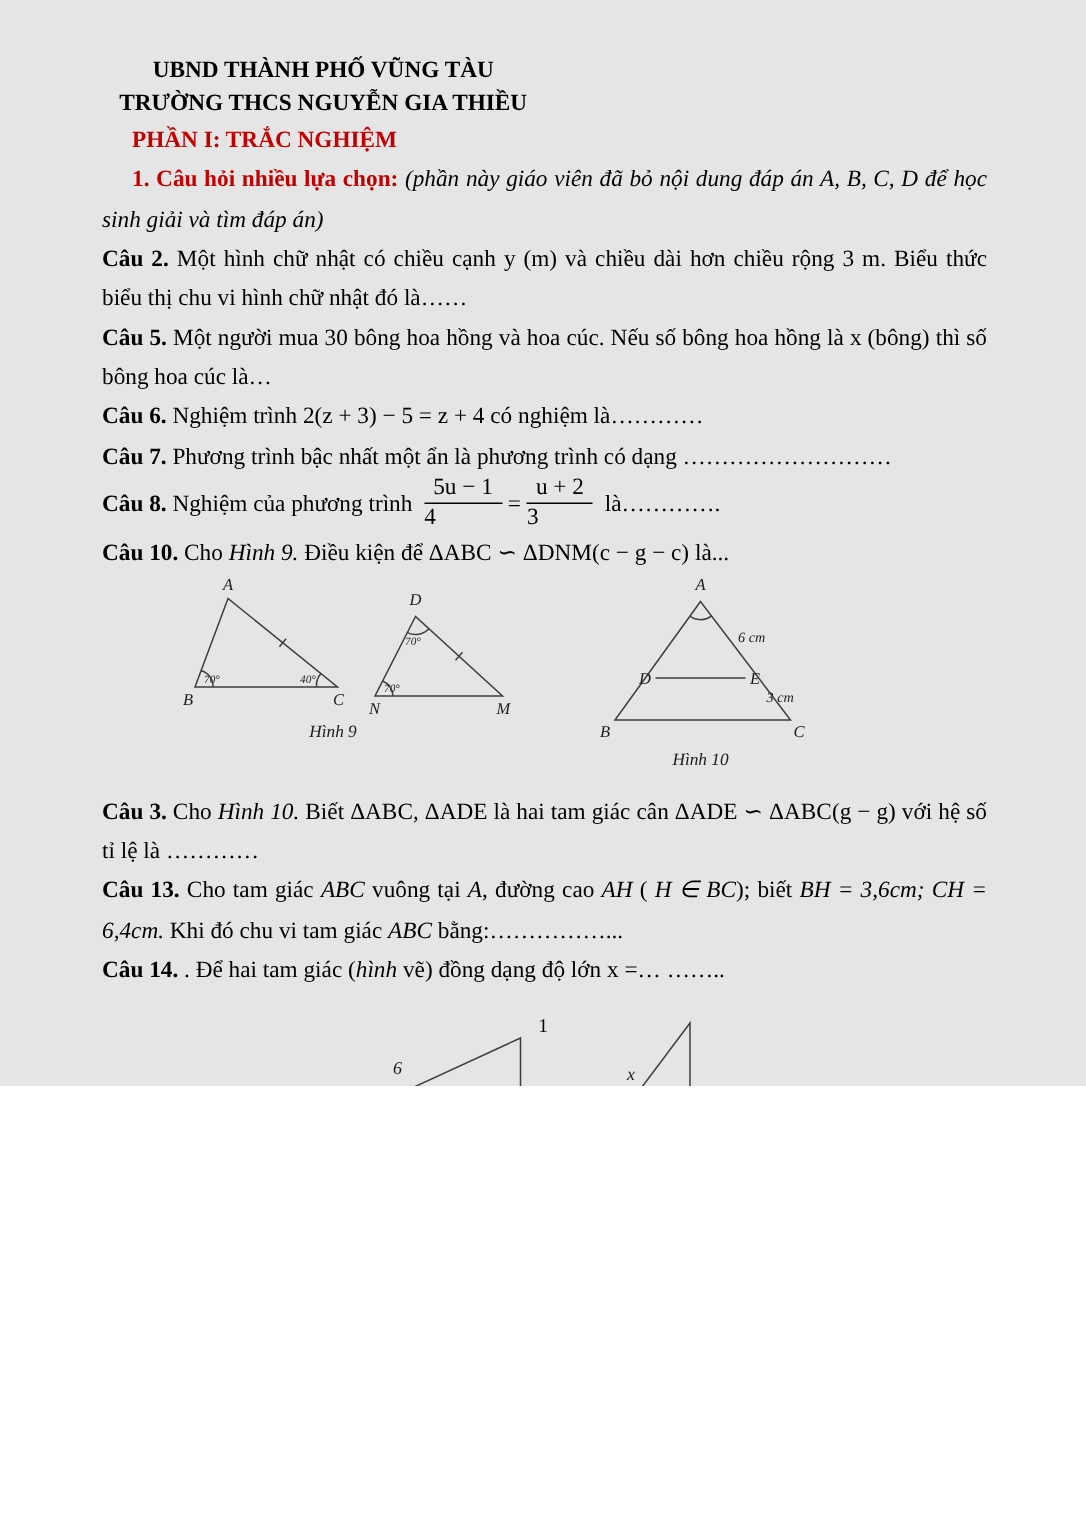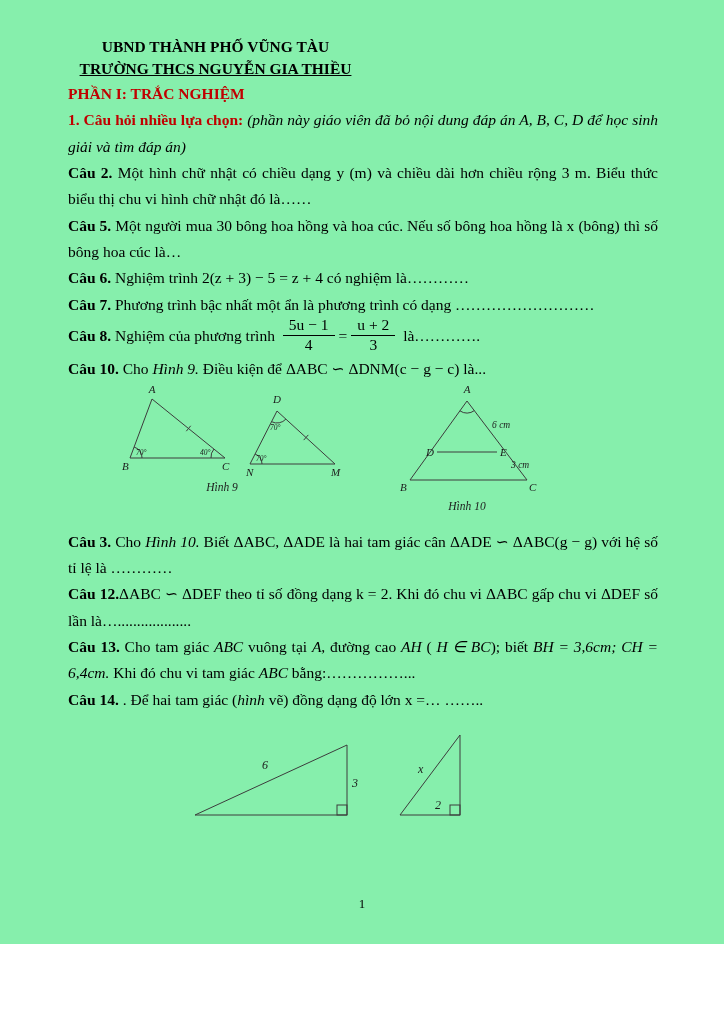--- a/index.html
+++ b/index.html
@@ -1,29 +1,29 @@
 <!DOCTYPE html>
 <html><head>
 <meta charset="utf-8">
 <style>
   html,body{margin:0;padding:0;background:#ffffff;}
   .page{
-    position:relative;width:724px;height:944px;background:#86efac;
+    position:relative;width:724px;height:724px;background:#e5e5e5;
     font-family:"Liberation Serif", serif;font-size:15.5px;color:#000;
     overflow:hidden;
   }
   .content{padding:36px 66px 0 68px;}
   .hdr{display:flex;}
   .hdr-col{width:50%;text-align:center;font-weight:bold;line-height:1.45;}
-  .u{text-decoration:underline;}
-  .red{color:#c00000;font-weight:bold;}
+  .u{}
+  .red{color:#c00000;font-weight:bold;margin-left:20px;}
   .part-title{margin:24px 0 0 0;}
   p.q{margin:0;text-align:justify;line-height:1.7;}
   .it{font-style:italic;}
-  .frac{display:inline-block;vertical-align:middle;text-align:center;line-height:1.2;margin:0 4px;position:relative;top:-2px;}
+  .frac{display:inline-block;vertical-align:middle;line-height:1.2;margin:0 4px;position:relative;top:-2px;}
   .frac .fn{display:block;padding:0 6px;border-bottom:1.3px solid #000;}
   .frac .fd{display:block;}
   .fig-row{position:relative;height:146px;}
   .fig-row svg{position:absolute;top:0;}
   .fig-bottom{position:relative;height:108px;margin-top:12px;}
   .fig-bottom svg{position:absolute;top:0;}
   svg .ln{stroke:#3c3c3c;stroke-width:1;fill:none;}
   svg .vtx{font-family:"Liberation Serif",serif;font-style:italic;font-size:11px;fill:#1c1c1c;}
   svg .ang{font-family:"Liberation Serif",serif;font-style:italic;font-size:7.5px;fill:#1c1c1c;}
   svg .len{font-family:"Liberation Serif",serif;font-style:italic;font-size:9.5px;fill:#1c1c1c;}
@@ -42,21 +42,21 @@
         <div>UBND THÀNH PHỐ VŨNG TÀU</div>
         <div class="u">TRƯỜNG THCS NGUYỄN GIA THIỀU</div>
       </div>
     </div>
 
     <p class="q part-title"><span class="red">PHẦN I: TRẮC NGHIỆM</span></p>
 
     <p class="q"><span class="red">1. Câu hỏi nhiều lựa chọn:</span> <span class="it">(phần này giáo viên đã bỏ nội dung đáp án A, B, C, D để học sinh giải và tìm đáp án)</span></p>
 
 
-    <p class="q"><b>Câu 2.</b><span> Một hình chữ nhật có chiều dạng </span><span>y</span><span> (m) và chiều dài hơn chiều rộng 3 m. Biểu thức biểu thị chu vi hình chữ nhật đó là……</span></p>
+    <p class="q"><b>Câu 2.</b><span> Một hình chữ nhật có chiều cạnh </span><span>y</span><span> (m) và chiều dài hơn chiều rộng 3 m. Biểu thức biểu thị chu vi hình chữ nhật đó là……</span></p>
 
 
 
     <p class="q"><b>Câu 5.</b><span> Một người mua 30 bông hoa hồng và hoa cúc. Nếu số bông hoa hồng là </span><span>x</span><span> (bông) thì số bông hoa cúc là…</span></p>
 
     <p class="q"><b>Câu 6.</b><span> Nghiệm trình </span><span>2(z + 3) − 5 = z + 4</span><span> có nghiệm là…………</span></p>
 
     <p class="q"><b>Câu 7.</b><span> Phương trình bậc nhất một ẩn là phương trình có dạng ………………………</span></p>
 
     <p class="q"><b>Câu 8.</b><span> Nghiệm của phương trình </span><span class="frac"><span class="fn">5u − 1</span><span class="fd">4</span></span><span>=</span><span class="frac"><span class="fn">u + 2</span><span class="fd">3</span></span><span> là………….</span></p>
@@ -96,21 +96,20 @@
         <text class="vtx" x="31" y="73">D</text>
         <text class="vtx" x="105" y="73">E</text>
         <text class="len" x="97" y="45">6 cm</text>
         <text class="len" x="116" y="85">3 cm</text>
         <text class="cap" x="72" y="127" text-anchor="middle">Hình 10</text>
       </svg>
     </div>
 
     <p class="q"><b>Câu 3.</b><span> Cho </span><span class="it">Hình 10.</span><span> Biết </span><span>ΔABC, ΔADE</span><span> là hai tam giác cân </span><span>ΔADE ∽ ΔABC</span><span>(g − g)</span><span> với hệ số tỉ lệ là …………</span></p>
 
-    <p class="q"><b>Câu 12.</b><span>ΔABC ∽ ΔDEF</span><span> theo tỉ số đồng dạng </span><span>k = 2</span><span>. Khi đó chu vi </span><span>ΔABC</span><span> gấp chu vi </span><span>ΔDEF</span><span> số lần là…...................</span></p>
 
     <p class="q"><b>Câu 13.</b><span> Cho tam giác </span><span class="it">ABC</span><span> vuông tại </span><span class="it">A</span><span>, đường cao </span><span class="it">AH</span><span> ( </span><span class="it">H ∈ BC</span><span>); biết </span><span class="it">BH = 3,6cm; CH = 6,4cm.</span><span> Khi đó chu vi tam giác </span><span class="it">ABC</span><span> bằng:……………...</span></p>
 
     <p class="q"><b>Câu 14.</b><span> . Để hai tam giác (</span><span class="it">hình</span><span> vẽ) đồng dạng độ lớn </span><span>x =</span><span>… ……..</span></p>
 
     <div class="fig-bottom">
       <svg style="left:112px;" width="310" height="100" viewBox="0 0 310 100">
         <path class="ln" d="M15,90 L167,20 L167,90 Z"></path>
         <rect class="ln" x="157" y="80" width="10" height="10"></rect>
         <text class="vtx big" x="82" y="44">6</text>

